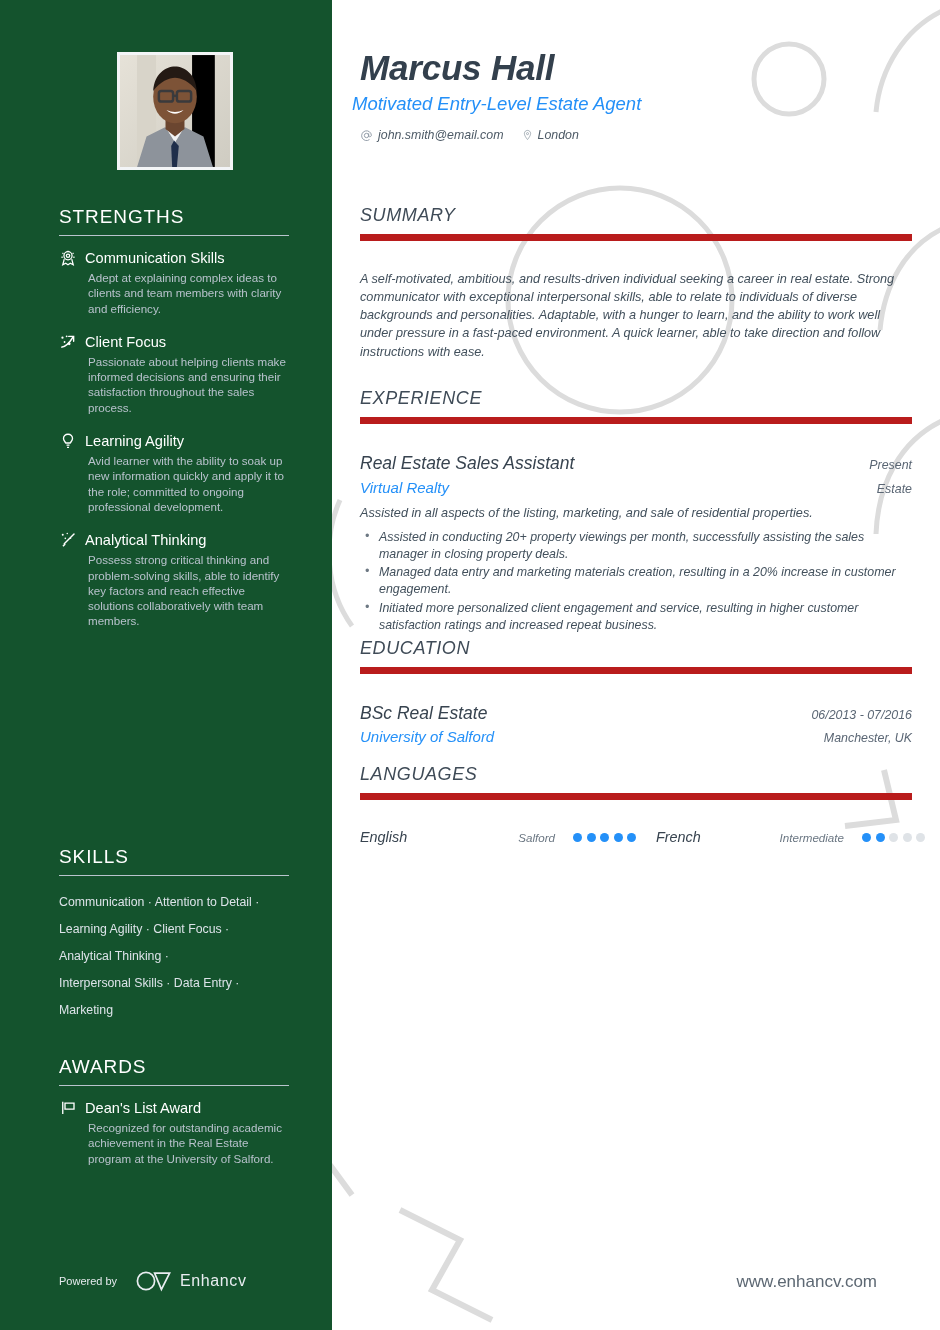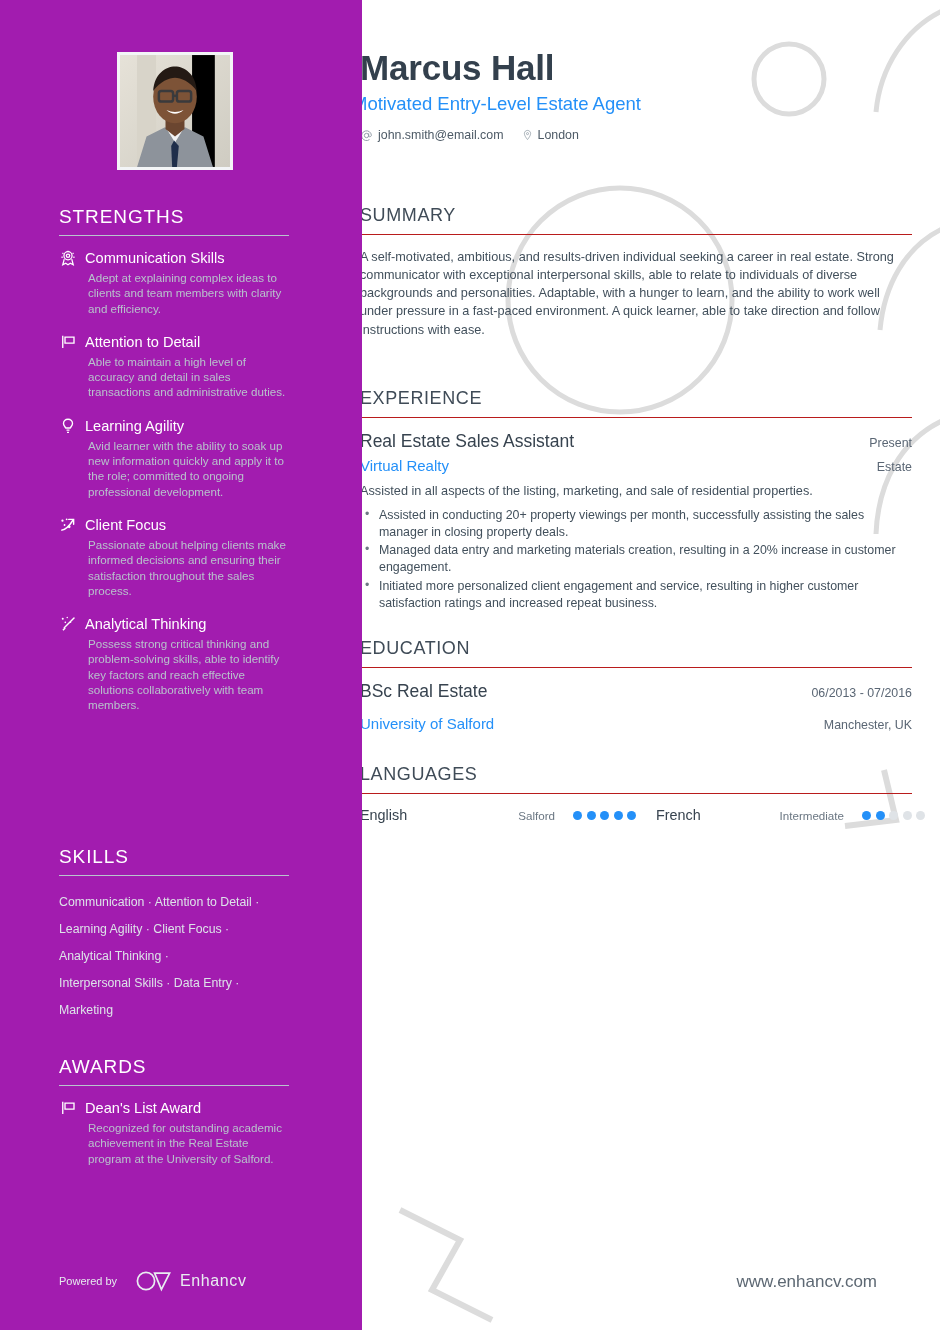--- a/index.html
+++ b/index.html
@@ -9,22 +9,22 @@
     background:#ffffff;
     position:relative;
     overflow:hidden;
   }
 
   
   .deco-layer { position:absolute; inset:0; pointer-events:none; z-index:0; }
 
   
   .sidebar{
-    position:absolute; left:0; top:0; width:362px; height:1330px;
-    background:#a21caf; z-index:2; padding:10px 0 0 0;
+    position:absolute; left:0; top:0; width:332px; height:1330px;
+    background:#14532d; z-index:2; padding:10px 0 0 0;
   }
   .photo-wrap{ position:absolute; left:117px; top:52px; width:116px; height:118px;
     background:#cfd6dc; border:3px solid #f3f5f7; overflow:hidden; }
   .photo-svg{ display:block; width:100%; height:100%; }
 
   .side-sec{ position:absolute; left:59px; width:230px; }
   .side-h{
     color:#ffffff; font-size:19px; font-weight:400; letter-spacing:.9px;
     padding-bottom:7px; border-bottom:1px solid #b9c4cd; margin-bottom:13px;
   }
@@ -36,30 +36,30 @@
 
   .skill-line{ color:#dde3e9; font-size:12.3px; line-height:2.2; }
 
   .footer-left{ position:absolute; left:59px; top:1270px; display:flex;
     align-items:center; gap:18px; }
   .pb{ color:#e6eaee; font-size:11px; }
   .logo-row{ display:flex; align-items:center; gap:7px; }
   .logo-text{ color:#e9edf1; font-size:16px; letter-spacing:.6px; }
 
   
-  .main{ position:absolute; left:325px; top:0; width:615px; height:1330px; z-index:1; }
+  .main{ position:absolute; left:325px; top:0; width:615px; height:1330px; z-index:1;font-style:italic; }
   .name{ position:absolute; left:35px; top:48px; font-size:35px; font-weight:700;
     color:#33404d; letter-spacing:-.2px; }
   .role{ position:absolute; left:27px; top:93px; font-size:18.5px; color:#2490f8; font-weight:400; }
   .contacts{ position:absolute; left:35px; top:128px; display:flex; align-items:center; gap:18px; }
   .c-item{ display:flex; align-items:center; gap:5px; color:#4d5a66; font-size:12.4px; }
 
   .m-sec{ position:absolute; left:35px; width:552px; }
   .m-h{ color:#3f4b57; font-size:18px; font-weight:400; letter-spacing:.6px;
-    padding-bottom:8px; border-bottom:1px solid #b91c1c; margin-bottom:13px; }
+    padding-bottom:8px; border-bottom:7px solid #b91c1c; margin-bottom:29px; }
   .body-t{ color:#42505c; font-size:12.7px; line-height:1.43; }
 
   .jrow{ display:flex; justify-content:space-between; align-items:baseline; }
   .jtitle{ font-size:17.5px; color:#37434f; font-weight:400; }
   .jmeta{ font-size:12.4px; color:#5a6674; }
   .jorg{ font-size:15px; color:#2490f8; margin-top:3px; }
   .bullets{ margin:7px 0 0 0; list-style:none; }
   .bullets li{ position:relative; padding-left:19px; color:#42505c;
     font-size:12.4px; line-height:1.38; margin-bottom:1px; }
   .bullets li:before{ content:"•"; position:absolute; left:5px; top:-1px; color:#6d7883; }
@@ -137,63 +137,51 @@
               <circle cx="12" cy="9" r="2.2"></circle>
             <path d="M7 13.5 L5 21 L9 19 L12 21 L15 19 L19 21 L17 13.5"></path>
             <path d="M12 2.4 v1.6 M4.6 5.4 l1.3 1 M19.4 5.4 l-1.3 1 M3.3 11 h1.6 M19.1 11 h1.6"></path>
           </g>
         </svg>
         <span class="s-title">Communication Skills</span>
       </div>
       <div class="s-desc">Adept at explaining complex ideas to clients and team members with clarity and efficiency.</div>
     </div>
 
-    <div class="s-item">
-      <div class="s-row">
-        <svg class="s-ico" viewBox="0 0 24 24">
-          <g fill="none" stroke="#ffffff" stroke-width="1.8">
-            <path d="M5 3.5 V20"></path>
-            <path d="M8 5.5 h12 v8 h-12 z"></path>
-          </g>
-        </svg>
-        <span class="s-title">Attention to Detail</span>
-      </div>
-      <div class="s-desc">Able to maintain a high level of accuracy and detail in sales transactions and administrative duties.</div>
-    </div>
-
-    <div class="s-item">
-      <div class="s-row">
-        <svg class="s-ico" viewBox="0 0 24 24">
-          <g fill="none" stroke="#ffffff" stroke-width="1.8">
-            <path d="M12 3 C8.4 3 6 5.6 6 8.8 C6 11.4 8 12.8 9 14.6 h6 C16 12.8 18 11.4 18 8.8 C18 5.6 15.6 3 12 3 Z"></path>
-            <path d="M10 17.4 h4 M10.7 20.4 h2.6"></path>
-          </g>
-        </svg>
-        <span class="s-title">Learning Agility</span>
-      </div>
-      <div class="s-desc">Avid learner with the ability to soak up new information quickly and apply it to the role; committed to ongoing professional development.</div>
-    </div>
 
     <div class="s-item">
       <div class="s-row">
         <svg class="s-ico" viewBox="0 0 24 24">
           <g fill="none" stroke="#ffffff" stroke-width="1.9">
             <path d="M3 19 C8 19 14 13 19 5"></path>
             <path d="M13 4.5 h6.5 v6.5" stroke-linecap="round"></path>
           </g>
           <g fill="#ffffff">
             <circle cx="4.6" cy="6.2" r="1.5"></circle>
               <circle cx="10.2" cy="4.4" r="1.2"></circle>
             <circle cx="13.6" cy="14.4" r="1.8"></circle>
               <circle cx="7.4" cy="12" r="1.2"></circle>
           </g>
         </svg>
         <span class="s-title">Client Focus</span>
       </div>
       <div class="s-desc">Passionate about helping clients make informed decisions and ensuring their satisfaction throughout the sales process.</div>
+    </div>
+
+    <div class="s-item">
+      <div class="s-row">
+        <svg class="s-ico" viewBox="0 0 24 24">
+          <g fill="none" stroke="#ffffff" stroke-width="1.8">
+            <path d="M12 3 C8.4 3 6 5.6 6 8.8 C6 11.4 8 12.8 9 14.6 h6 C16 12.8 18 11.4 18 8.8 C18 5.6 15.6 3 12 3 Z"></path>
+            <path d="M10 17.4 h4 M10.7 20.4 h2.6"></path>
+          </g>
+        </svg>
+        <span class="s-title">Learning Agility</span>
+      </div>
+      <div class="s-desc">Avid learner with the ability to soak up new information quickly and apply it to the role; committed to ongoing professional development.</div>
     </div>
 
     <div class="s-item">
       <div class="s-row">
         <svg class="s-ico" viewBox="0 0 24 24">
           <g stroke="#ffffff" stroke-width="1.9" fill="none" stroke-linecap="round">
             <path d="M20 4 L7 17"></path>
             <path d="M4.5 19.5 L7.5 16.5 L9 18 L6 21 Z" fill="#ffffff" stroke="none"></path>
           </g>
           <g fill="#ffffff">
@@ -297,21 +285,21 @@
     </div>
   </section>
 
   <section class="m-sec" style="top:638px;">
     <div class="m-h">EDUCATION</div>
     <div>
       <div class="jrow">
         <span class="jtitle">BSc Real Estate</span>
         <span class="jmeta">06/2013 - 07/2016</span>
       </div>
-      <div class="jrow" style="margin-top:10px;">
+      <div class="jrow" style="margin-top:1px;">
         <span class="jorg">University of Salford</span>
         <span class="jmeta">Manchester, UK</span>
       </div>
     </div>
   </section>
 
   <section class="m-sec" style="top:764px;">
     <div class="m-h">LANGUAGES</div>
     <div class="lang-row">
       <div class="lang-blk" style="width:276px;">

